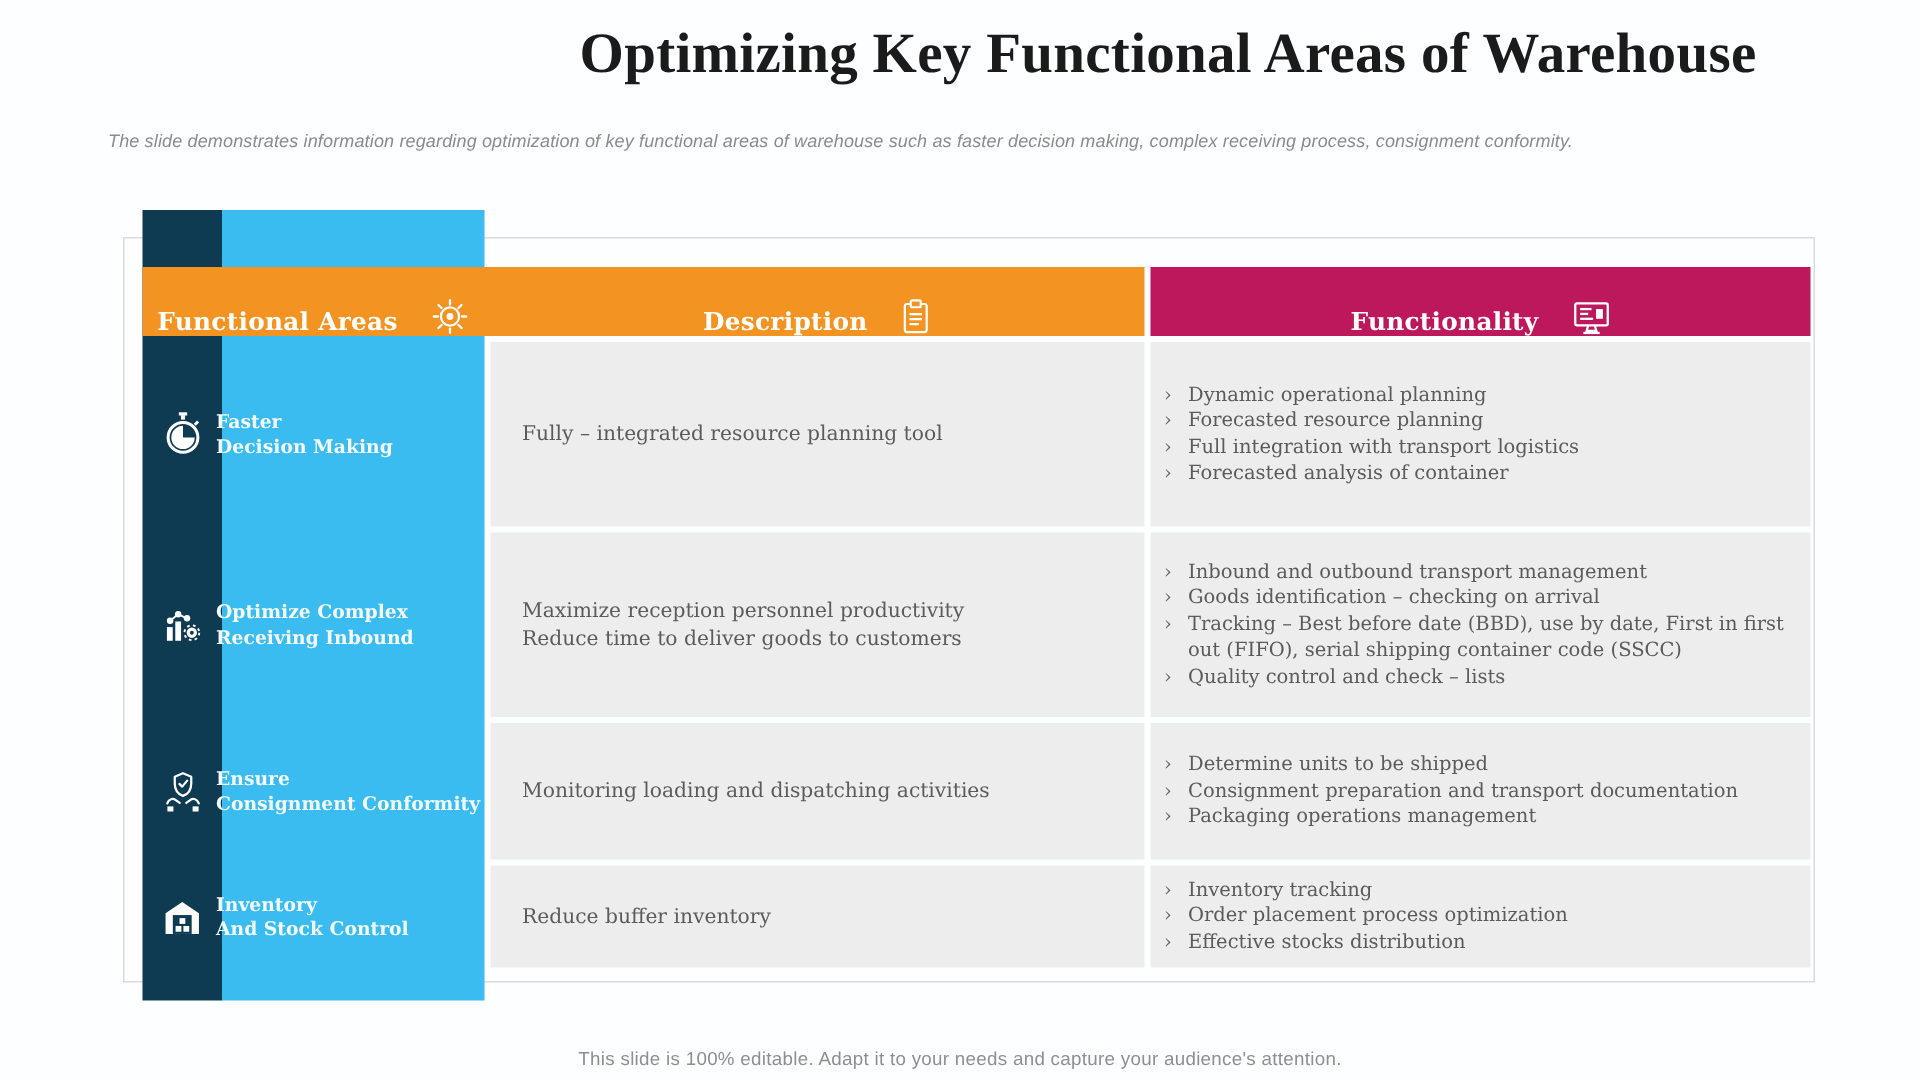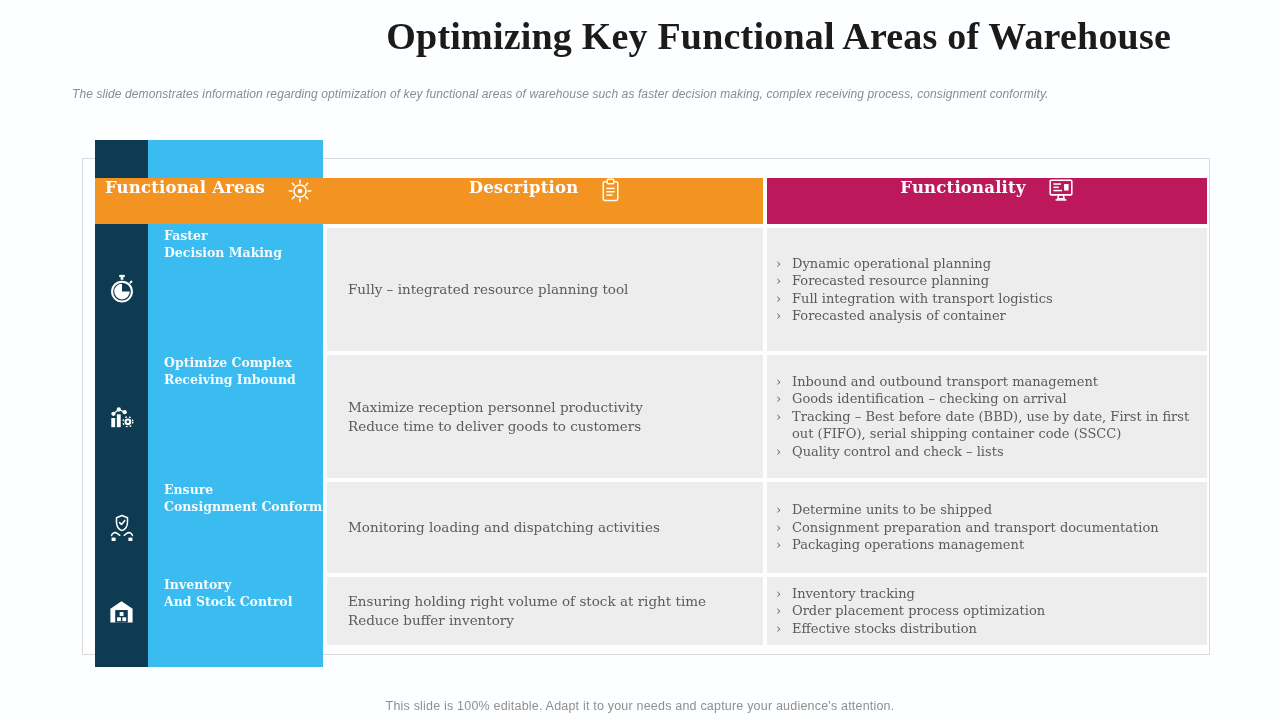--- a/index.html
+++ b/index.html
@@ -28,37 +28,37 @@
     border:1px solid #dadada;background:transparent;
   }
 
   
   .band-navy{left:95px;top:140px;width:53px;height:527px;background:#0e3a52;}
   .band-blue{left:148px;top:140px;width:175px;height:527px;background:#3abcf0;}
 
   
   .hdrA{left:95px;top:178px;width:668px;height:46px;background:#f39322;}
   .hdrB{left:767px;top:178px;width:440px;height:46px;background:#be185d;}
-  .hgroup{position:absolute;top:0;height:46px;display:flex;align-items:flex-start;justify-content:center;gap:22px;}
+  .hgroup{position:absolute;top:0;height:46px;display:flex;align-items:flex-end;justify-content:center;gap:22px;}
   .hg1{left:0;width:228px;}
   .hg2{left:232px;width:436px;}
   .hg3{left:0;width:440px;}
   .hdr-label{
     font-family:"DejaVu Serif", serif;font-weight:700;font-size:16.5px;color:#ffffff;
     white-space:nowrap;letter-spacing:.2px;
   }
 
   
   .cell{background:#ededed;}
   .desc-cell{left:327px;width:436px;display:flex;flex-direction:column;justify-content:center;
     padding:0 10px 0 21px;box-sizing:border-box;}
   .func-cell{left:767px;width:440px;display:flex;flex-direction:column;justify-content:center;
     padding:2px 6px 2px 9px;box-sizing:border-box;}
   .icon-cell{left:95px;width:53px;display:flex;align-items:center;justify-content:center;}
-  .label-cell{left:156px;width:175px;display:flex;flex-direction:column;
+  .label-cell{left:136px;width:175px;display:flex;flex-direction:column;justify-content:center;
     padding-left:8px;box-sizing:border-box;}
 
   .r1{top:228px;height:123px;}
   .r2{top:355px;height:123px;}
   .r3{top:482px;height:91px;}
   .r4{top:577px;height:68px;}
 
   .area-line{
     font-family:"DejaVu Serif", serif;font-weight:700;font-size:12.5px;line-height:16.5px;
     color:#f4fbff;white-space:nowrap;
@@ -270,21 +270,20 @@
         <rect x="13.1" y="15.6" width="4" height="4"></rect>
       </g>
     </svg>
   </span>
 </div>
 <div class="abs label-cell r4">
   <div class="area-line">Inventory</div>
   <div class="area-line">And Stock Control</div>
 </div>
 <div class="abs cell desc-cell r4">
-  <div class="desc-line">Ensuring holding right volume of stock at right time</div>
   <div class="desc-line">Reduce buffer inventory</div>
 </div>
 <div class="abs cell func-cell r4">
   <div class="func-item">
       <span class="b">›</span>
       <span class="t">Inventory tracking</span>
     </div>
   <div class="func-item">
       <span class="b">›</span>
       <span class="t">Order placement process optimization</span>

